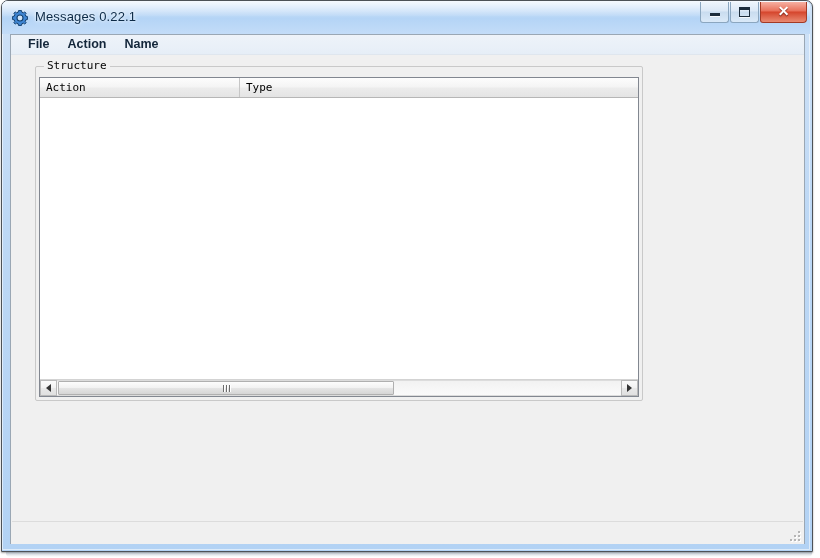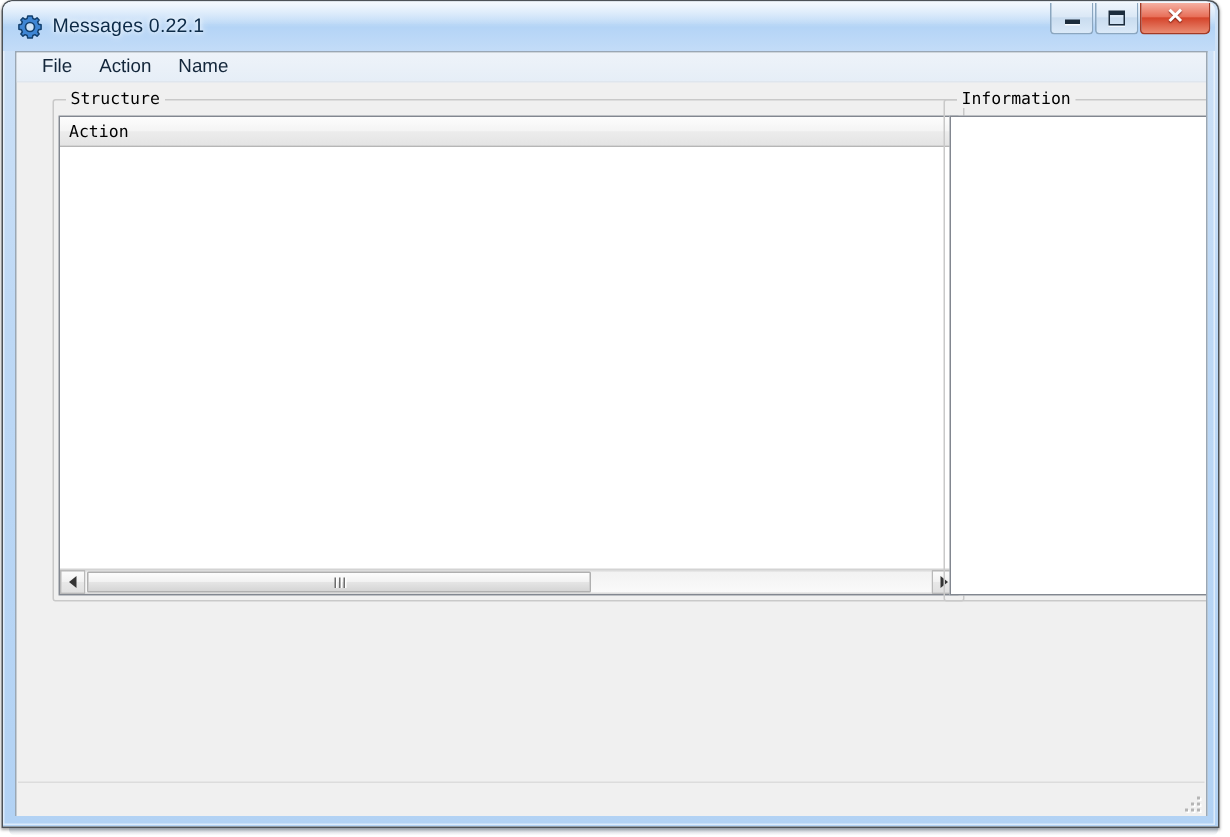--- a/index.html
+++ b/index.html
@@ -161,20 +161,21 @@
     align-items: center;
     padding-left: 8px;
     box-sizing: border-box;
   }
   .menu-item {
     font-size: 12.5px;
     color: #13263a;
     padding: 2px 9px 3px 9px;
     cursor: default;
     white-space: nowrap;
+    font-weight: bold;
   }
 
   
   .groupbox {
     position: absolute;
     box-sizing: border-box;
   }
   .gb-frame {
     position: absolute;
     left: 0;
@@ -368,20 +369,21 @@
     </div>
 
     <div class="groupbox" style="left:4px; top:24px; width:608px; height:342px;margin-left:20px;">
       <div class="gb-frame"></div>
       <div class="gb-title">Structure</div>
 
       <div class="sunken-panel" style="left:4px; top:18px; width:600px; height:320px;">
 
         <div id="tree-header">
           <div class="th" style="width:200px;">Action</div>
+          <div class="th" style="flex:1 1 auto;">Type</div>
         </div>
 
         <div style="position:absolute; left:0; top:20px; right:0; bottom:17px; background:#ffffff;"></div>
 
         <div id="tree-hscroll">
           <div class="sb-btn">
             <div class="arrow-left"></div>
           </div>
           <div id="sb-track">
             <div id="sb-thumb">
@@ -392,28 +394,20 @@
               </div>
             </div>
           </div>
           <div class="sb-btn">
             <div class="arrow-right"></div>
           </div>
         </div>
       </div>
     </div>
 
-    <div class="groupbox" style="left:618px; top:24px; width:182px; height:342px;">
-      <div class="gb-frame"></div>
-      <div class="gb-title">Information</div>
-
-      <div class="sunken-panel" style="left:4px; top:18px; width:178px; height:320px;">
-        <div style="padding:3px 4px; font-family:'DejaVu Sans Mono','Liberation Mono',monospace; font-size:11px; color:#000; white-space:pre-wrap;"></div>
-      </div>
-    </div>
 
 
     <div id="statusbar">
       <div style="position:absolute; left:6px; top:4px; font-size:11px; color:#202020;"></div>
       <div id="size-grip">
         <span style="right:0px;  bottom:0px;"></span>
         <span style="right:4px;  bottom:0px;"></span>
         <span style="right:8px;  bottom:0px;"></span>
         <span style="right:0px;  bottom:4px;"></span>
         <span style="right:4px;  bottom:4px;"></span>

